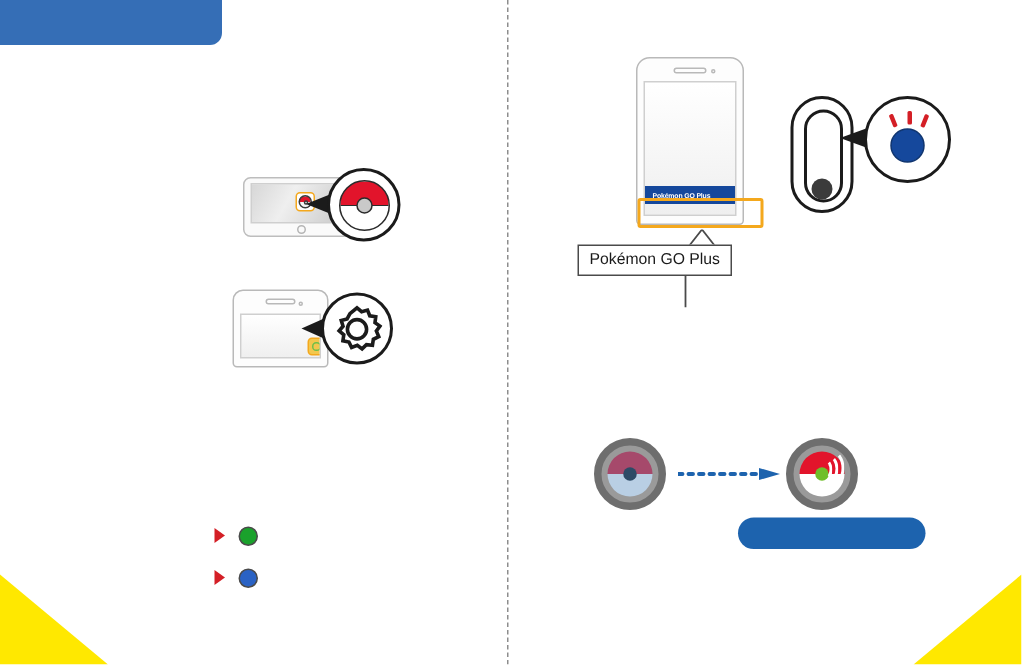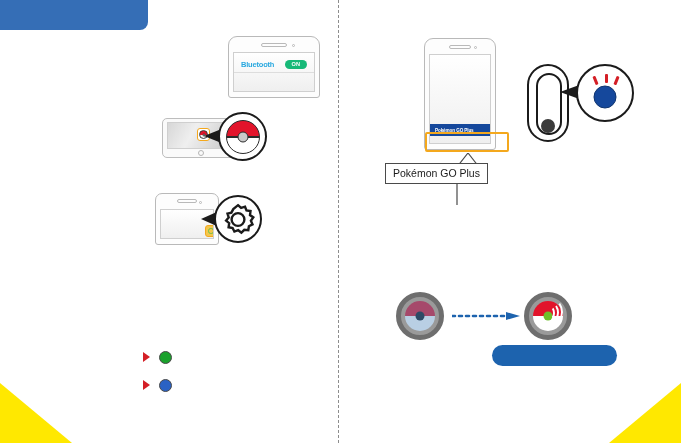--- a/index.html
+++ b/index.html
@@ -388,32 +388,20 @@
 
 <div class="page">
 
   <div class="header-tab"></div>
 
   <div class="corner-tri bl"></div>
   <div class="corner-tri br"></div>
 
   <div class="divider"></div>
 
-  <div class="figure" id="fig-bluetooth">
-    <div class="phone-p">
-      <div class="phone-speaker"></div>
-      <div class="phone-cam"></div>
-      <div class="phone-screen">
-        <div class="bt-row">
-          <span class="bt-label">Bluetooth</span>
-          <span class="bt-toggle">ON</span>
-        </div>
-      </div>
-    </div>
-  </div>
 
   <div class="figure" id="fig-pokeball">
     <div class="phone-l">
       <div class="scr"></div>
       <div class="app-highlight">
         <span class="mini-ball"></span>
       </div>
       <div class="home"></div>
     </div>
     <div class="callout-tail"></div>

